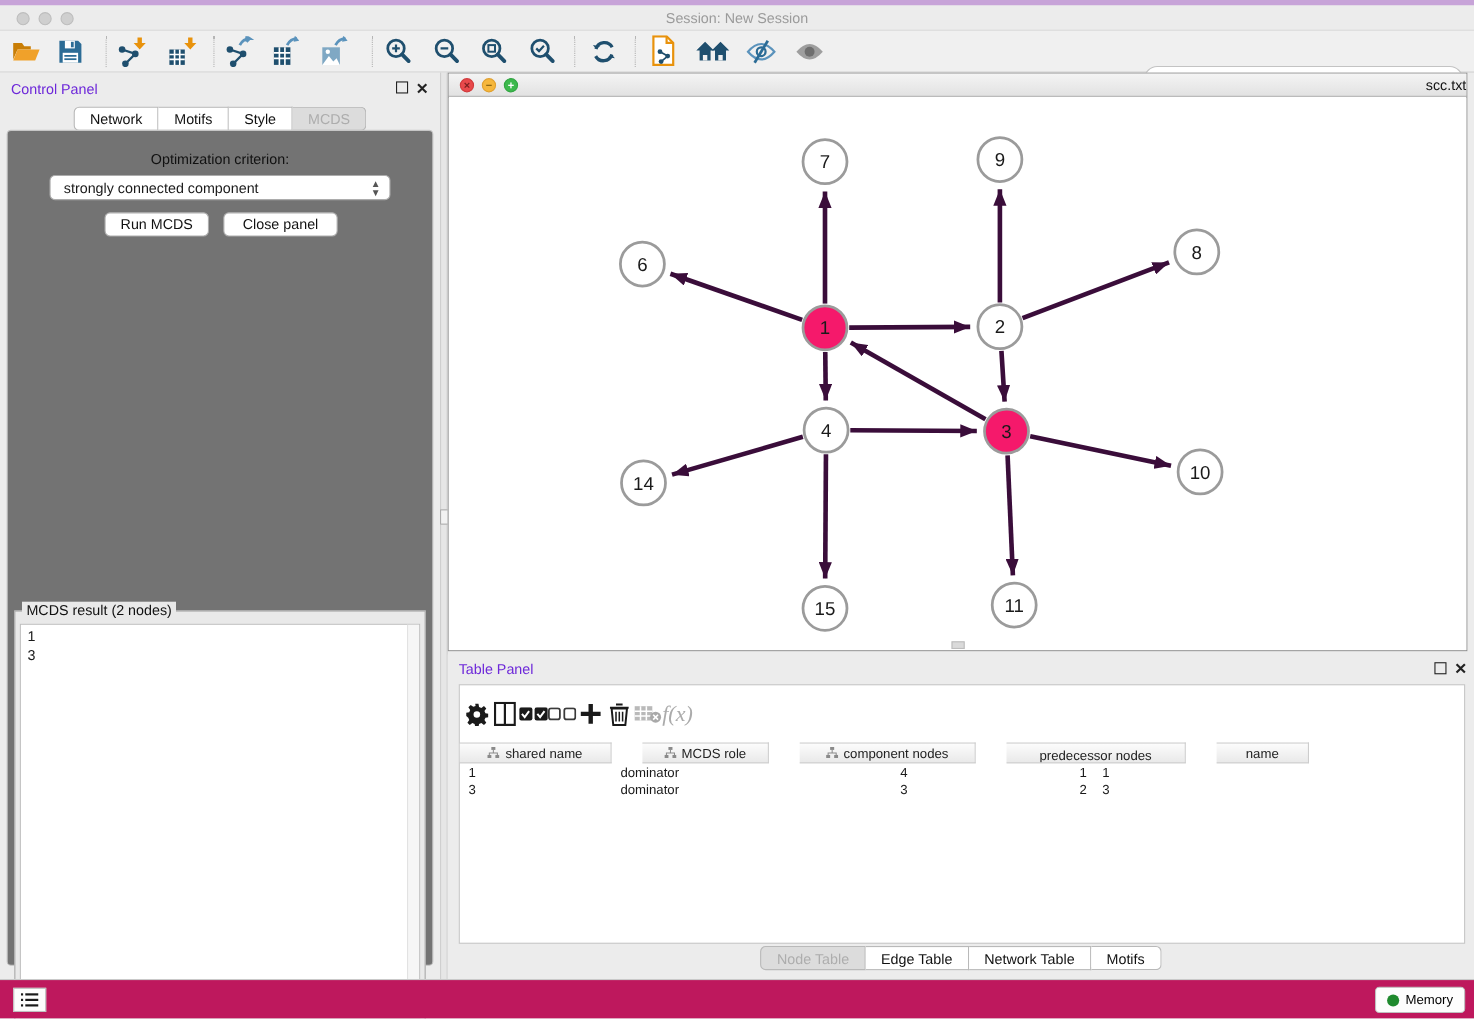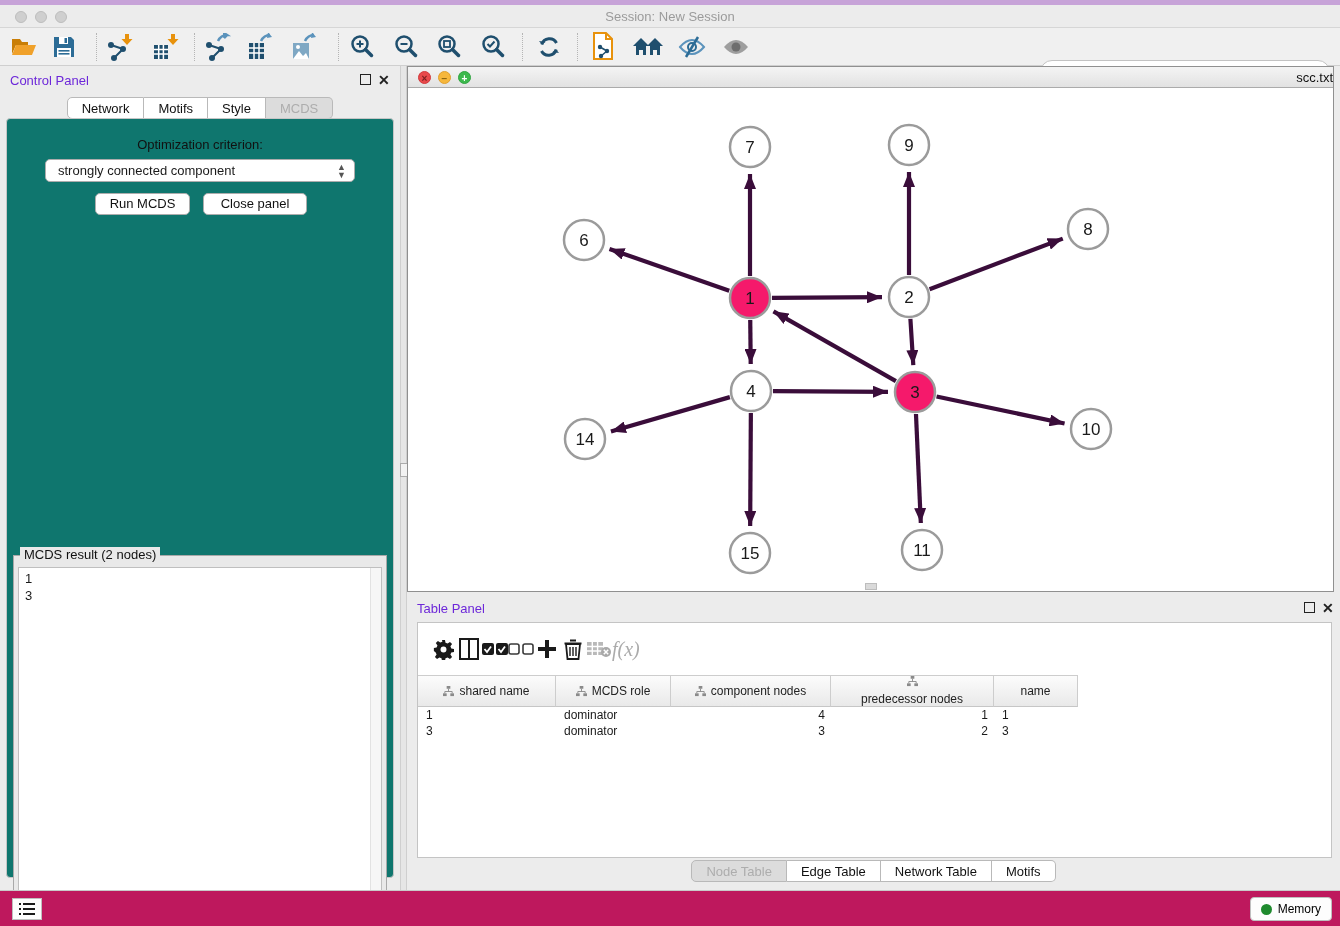--- a/index.html
+++ b/index.html
@@ -23,21 +23,21 @@
   .control-panel { position:absolute; left:0; top:66px; width:400px; height:824px; background:#ECECEC; }
   .panel-titlebar { position:absolute; left:0; top:0; width:100%; height:28px; }
   .panel-title { position:absolute; left:10px; top:7px; font-size:13px; color:#6d28d9; }
   .float-ic { position:absolute; width:11px; height:11px; border:1.5px solid #222; top:8px; }
   .close-ic { position:absolute; top:6px; font-size:14px; font-weight:bold; color:#222; }
   .cp-tabs { position:absolute; left:0; top:31px; width:100%; display:flex; justify-content:center; }
   .seg { height:22px; line-height:22px; padding:0 14px; background:#fff; border:1px solid #B9B9B9; border-left:none; font-size:13px; color:#111; }
   .seg:first-child { border-left:1px solid #B9B9B9; border-radius:5px 0 0 5px; }
   .seg:last-child { border-radius:0 5px 5px 0; }
   .seg.sel { background:#DCDCDC; color:#ADADAD; }
-  .cp-body { position:absolute; left:6px; top:52px; width:388px; height:760px; background:#0f766e; border:1px solid #C6C6C6; border-radius:4px;padding-left:11px; }
+  .cp-body { position:absolute; left:6px; top:52px; width:388px; height:760px; background:#737373; border:1px solid #C6C6C6; border-radius:4px;padding-left:11px; }
   .crit-label { position:absolute; left:0; top:18px; width:100%; text-align:center; font-size:13px; color:#111; }
   .crit-select { position:absolute; left:38px; top:40px; width:310px; height:23px; background:#fff; border:1px solid #ACACAC; border-radius:5px; display:flex; align-items:center; padding:0 8px 0 12px; font-size:13px; }
   .crit-select .val { flex:1; }
   .stepper { font-size:9px; line-height:8px; color:#555; display:flex; flex-direction:column; align-items:center; }
   .btn { position:absolute; height:22px; background:#fff; border:1px solid #ADADAD; border-radius:5px; font-size:13px; color:#111; text-align:center; line-height:20px; }
   .groupbox { position:absolute; left:6px; top:436px; width:374px; height:376px; border:1px solid #A9A9A9; background:#E9E9E9; }
   .groupbox-label { position:absolute; left:6px; top:-9px; background:#E9E9E9; padding:0 4px; font-size:13px; color:#111; }
   .result-area { position:absolute; left:4px; top:11px; right:4px; bottom:4px; background:#fff; border:1px solid #BFBFBF; font-size:13px; padding:2px 0 0 6px; white-space:pre; line-height:17px; }
   .result-scroll { position:absolute; right:5px; top:12px; width:11px; bottom:5px; background:#F6F6F6; border-left:1px solid #E2E2E2; }
 
@@ -52,25 +52,25 @@
   .tl { position:absolute; top:4px; width:13px; height:13px; border-radius:50%; color:#7c2020; font-size:10px; font-weight:bold; text-align:center; line-height:13px; }
   .tl.red { background:#E8494B; border:1px solid #D13A3C; }
   .tl.yel { background:#F6B73C; border:1px solid #E0A030; color:#8a6410; }
   .tl.grn { background:#3DB94D; border:1px solid #32A542; color:#fff; }
   .net-canvas { position:absolute; left:0; top:22px; width:925px; height:502px; background:#fff; }
   .hscroll-thumb { position:absolute; left:457px; bottom:1px; width:12px; height:7px; background:#DADADA; border:1px solid #BDBDBD; }
 
   
   .table-panel { position:absolute; left:407px; top:595px; width:933px; height:295px; background:#ECECEC; }
   .tp-content { position:absolute; left:10px; top:27px; width:915px; height:236px; background:#fff; border:1px solid #C4C4C4; }
-  .tp-toolbar { position:absolute; left:0; top:0; width:100%; height:52px; display:flex; align-items:center; padding-left:12px; gap:0; }
+  .tp-toolbar { position:absolute; left:0; top:0; width:100%; height:52px; display:flex; align-items:center; padding-left:2px; gap:0; }
   .tp-ic { width:26px; height:26px; display:flex; align-items:center; justify-content:center; }
   .fx { font-family:"Liberation Serif", serif; font-style:italic; font-size:20px; color:#ABABAB; }
   .tbl { position:absolute; left:0; top:52px; width:100%; }
-  .tbl-header { display:flex; height:32px; }
+  .tbl-header { display:flex; height:19px;gap:28px; }
   .th { background:linear-gradient(#FCFCFC,#E9E9E9); border-top:1px solid #CDCDCD; border-bottom:1px solid #C6C6C6; border-right:1px solid #CDCDCD; font-size:12px; color:#222; display:flex; align-items:center; justify-content:center; gap:5px; overflow:hidden; }
   .tr { display:flex; height:16px; font-size:12px; }
   .td { padding:1px 6px 0 8px; overflow:hidden; }
   .tp-tabs { position:absolute; left:0; bottom:8px; width:100%; display:flex; justify-content:center; }
 
   
   .statusbar { position:absolute; left:0; top:890px; width:1340px; height:36px; background:#be185d; border-top:1px solid #C9C9C9; }
   .status-left-btn { position:absolute; left:12px; top:7px; width:30px; height:22px; background:#FDFDFD; border:1px solid #BFBFBF; display:flex; align-items:center; justify-content:center; }
   .memory-btn { position:absolute; right:8px; top:6px; height:24px; background:#FDFDFD; border:1px solid #BFBFBF; border-radius:4px; display:flex; align-items:center; padding:0 10px; gap:6px; font-size:12px; }
   .memdot { width:11px; height:11px; border-radius:50%; background:#1F8A2E; }

